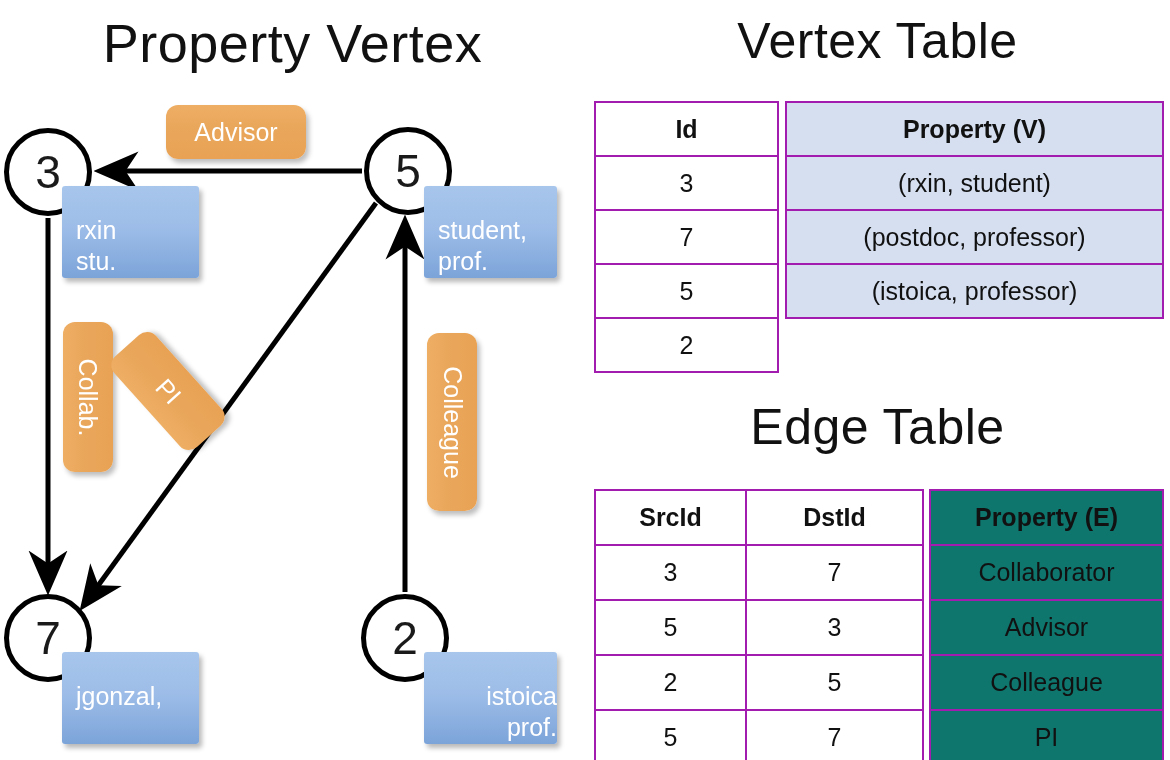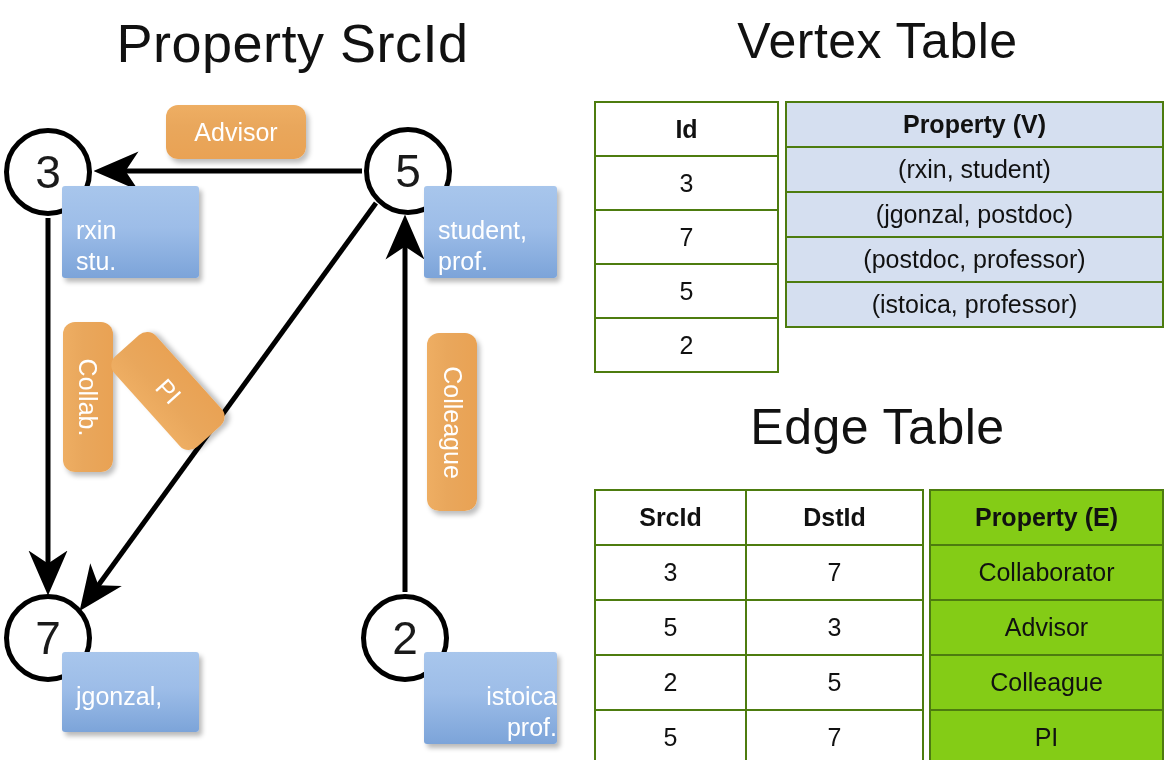--- a/index.html
+++ b/index.html
@@ -90,21 +90,21 @@
     font-size: 25px;
     line-height: 31px;
     font-family: "Liberation Sans", sans-serif;
     font-weight: 400;
     padding: 29px 0 0 14px;
     box-sizing: border-box;
     z-index: 4;
   }
   #prop-rxin     { left: 62px;  top: 186px; width: 137px; height: 92px; }
   #prop-franklin { left: 424px; top: 186px; width: 133px; height: 92px; }
-  #prop-jgonzal  { left: 62px;  top: 652px; width: 137px; height: 80px; }
+  #prop-jgonzal  { left: 62px;  top: 652px; width: 137px; height: 92px; }
   #prop-istoica  { left: 424px; top: 652px; width: 133px; height: 92px; text-align: right; }
 
   
   .edge-label {
     position: absolute;
     border-radius: 12px;
     background: linear-gradient(to bottom, #eeae63 0%, #e9a75c 40%, #e9a254 100%);
     box-shadow: 3px 4px 5px rgba(0,0,0,0.26);
     color: #ffffff;
     font-size: 25px;
@@ -149,55 +149,55 @@
   }
 
   
   .tbl {
     position: absolute;
     border-collapse: collapse;
     font-family: "Liberation Sans", sans-serif;
     font-weight: 300;
   }
   .tbl td, .tbl th {
-    border: 2px solid #4d7c0f;
+    border: 2px solid #a21caf;
     text-align: center;
     font-weight: 300;
     font-size: 25px;
     color: #111;
     padding: 6px;
   }
   .tbl th {
     font-weight: 700;
     font-size: 25px;
   }
 
   
   #vertex-id-table  { left: 594px; top: 101px; width: 185px; }
   #vertex-prop-table{ left: 785px; top: 101px; width: 379px; }
   #vertex-id-table tr    { height: 54px; }
-  #vertex-prop-table tr  { height: 45px; border-radius: 6px; }
+  #vertex-prop-table tr  { height: 54px; border-radius: 6px; }
   #vertex-prop-table th, #vertex-prop-table td { background: #d5dff0; }
 
   
   #edge-sd-table   { left: 594px; top: 489px; width: 330px; }
   #edge-prop-table { left: 929px; top: 489px; width: 235px; }
   #edge-sd-table tr   { height: 55px; border-radius: 7px; }
   #edge-prop-table tr { height: 55px; }
-  #edge-prop-table th, #edge-prop-table td { background: #84cc16; }
+  #edge-prop-table th, #edge-prop-table td { background: #0f766e; }
   #edge-sd-table td.col-src { width: 148px; }
   #edge-sd-table td.col-dst { width: 178px; }
   #vertex-id-table td.col-id { width: 181px; }
   #vertex-prop-table td.col-prop { width: 375px; }
   #edge-prop-table td.col-eprop { width: 231px; }
 </style>
 </head>
 <body>
 
-<div class="title" id="title-property-graph">Property SrcId</div>
+<div class="title" id="title-property-graph">Property Vertex</div>
 <div class="title" id="title-vertex-table">Vertex Table</div>
 <div class="title" id="title-edge-table">Edge Table</div>
 
 <div id="graph-panel">
 
   <svg id="graph-edges" viewBox="0 0 585 760">
     <defs>
       <marker id="arrowhead" markerWidth="9" markerHeight="9" refX="7.5" refY="4.2" orient="auto" markerUnits="strokeWidth">
         <path d="M0,0.3 L9,4.2 L0,8.1 L2.6,4.2 Z" fill="#000"></path>
       </marker>
@@ -269,23 +269,20 @@
 
 <table class="tbl" id="vertex-prop-table">
   <tbody>
     <tr>
       <th class="col-prop">Property (V)</th>
     </tr>
     <tr>
       <td class="col-prop">(rxin, student)</td>
     </tr>
     <tr>
-      <td class="col-prop">(jgonzal, postdoc)</td>
-    </tr>
-    <tr>
       <td class="col-prop">(postdoc, professor)</td>
     </tr>
     <tr>
       <td class="col-prop">(istoica, professor)</td>
     </tr>
   </tbody>
 </table>
 
 <table class="tbl" id="edge-sd-table">
   <tbody>

